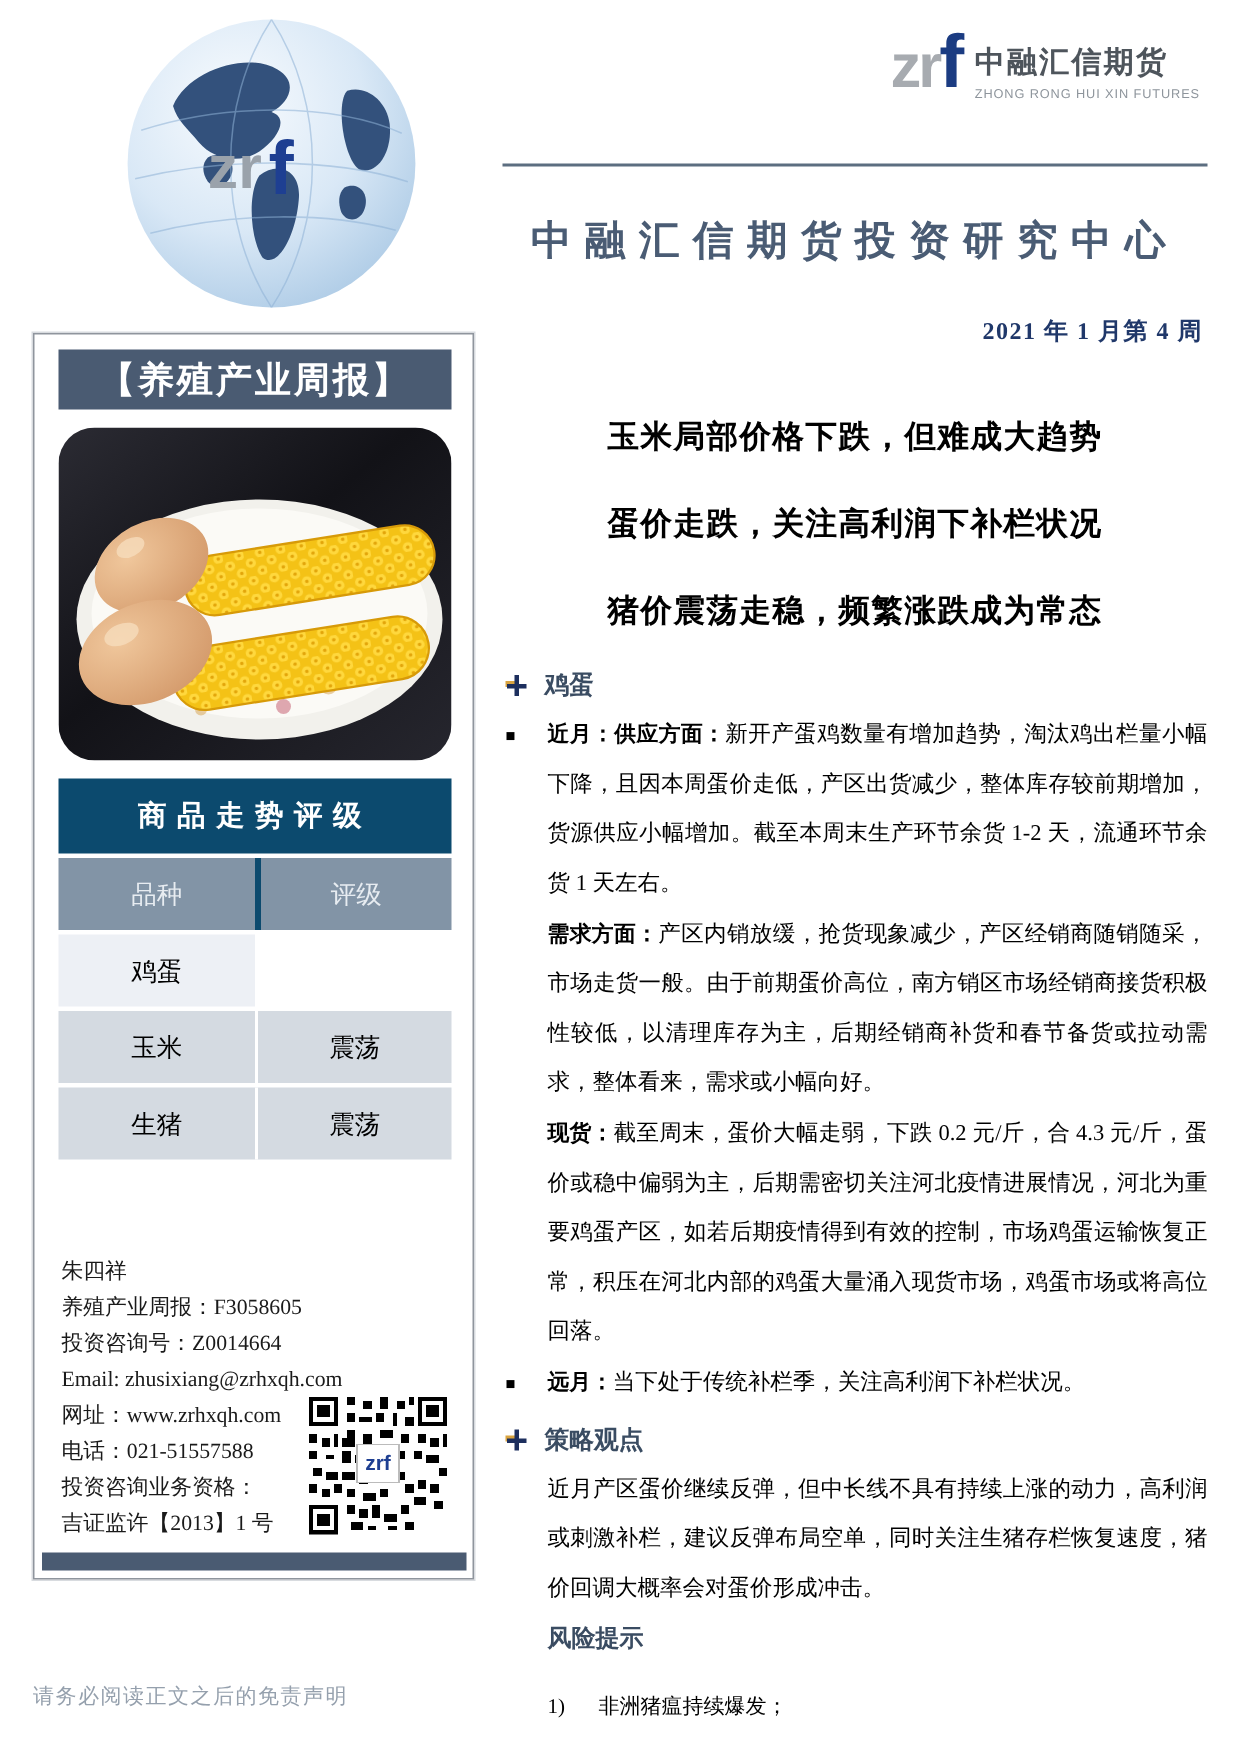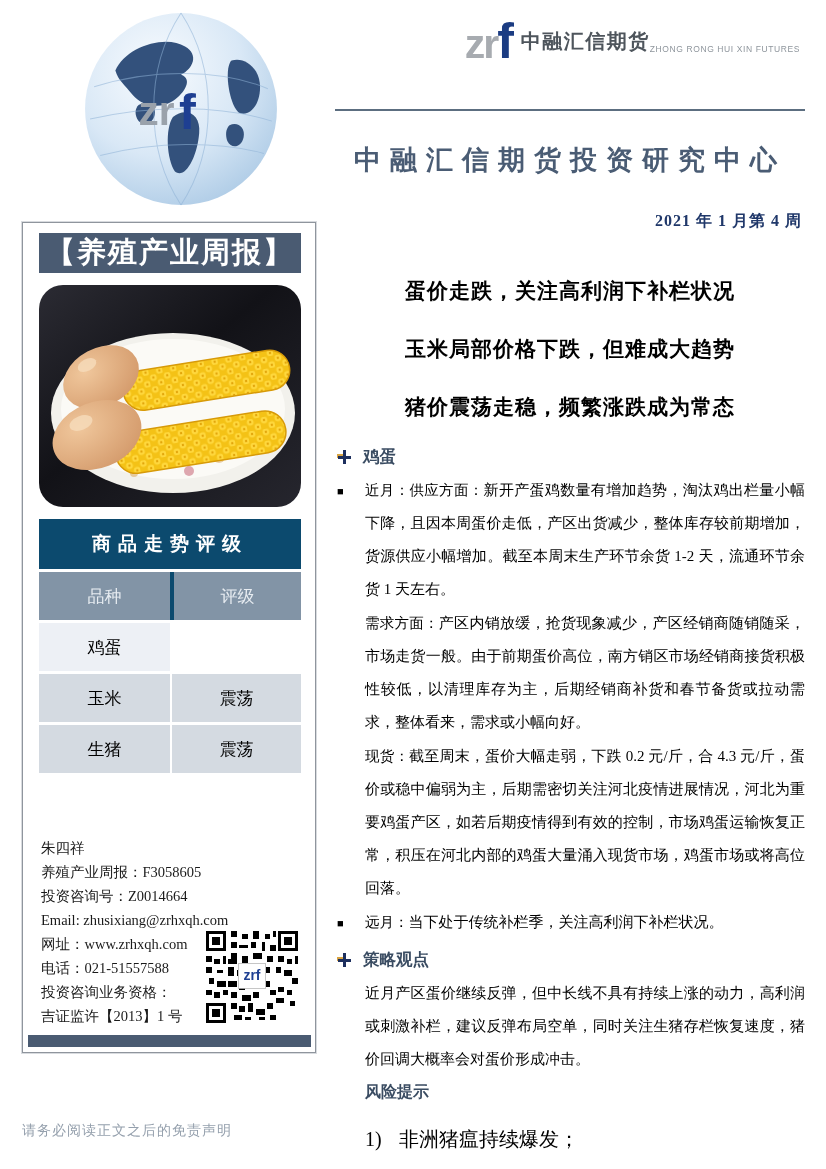--- a/index.html
+++ b/index.html
@@ -11,35 +11,35 @@
     color:#000;
   }
 
   
   .globe { position:absolute; left:62px; top:8px; width:238px; height:202px; }
   .brand-lockup { position:absolute; top:24px; right:26px; display:flex; align-items:flex-start; gap:7px;
                   font-family:"Liberation Sans","DejaVu Sans",sans-serif; }
   .zrf-mark { display:flex; align-items:flex-start; line-height:1; }
   .zrf-zr { font-size:41px; font-weight:700; color:#a7abb0; letter-spacing:-2px; }
   .zrf-f  { font-size:50px; font-weight:700; color:#1b3c82; margin-top:-8px; }
-  .brand-names { display:flex; margin-top:4px; }
+  .brand-names { display:flex; flex-direction:column; margin-top:4px; }
   .brand-cn { font-size:20px; font-weight:700; color:#4e555c; letter-spacing:1.5px; }
-  .brand-en { font-size:8.5px; color:#8e959c; letter-spacing:0.6px; margin-top:16px; }
+  .brand-en { font-size:8.5px; color:#8e959c; letter-spacing:0.6px; margin-top:2px; }
 
   .header-rule { position:absolute; left:335px; top:109px; width:470px; height:2px; background:#5c6e80; }
   .center-title { position:absolute; left:335px; top:142px; width:470px; text-align:center;
                   font-size:27px; font-weight:600; letter-spacing:9px; color:#4a5c74; }
   .issue-date { position:absolute; left:335px; top:211px; width:467px; text-align:right;
                 font-size:16px; font-weight:700; color:#20386a; letter-spacing:1px; }
 
   
   .sidebar { position:absolute; left:22px; top:222px; width:294px; height:831px;
              border:1px solid #8f959d; box-shadow:0 0 0 1px #d8dbdf; background:#fff; }
   .sidebar-badge { position:absolute; left:16px; top:10px; width:262px; height:40px;
-                   background:#4a5b72; color:#fff; font-size:29px; font-weight:700;
+                   background:#4a5b72; color:#fff; font-size:24px; font-weight:700;
                    display:flex; align-items:center; justify-content:center; letter-spacing:2px; }
   .sidebar-photo { position:absolute; left:16px; top:62px; width:262px; height:222px; }
 
   .rating-table { position:absolute; left:16px; top:296px; width:262px; font-family:"Liberation Serif",serif; }
   .rt-title { height:50px; background:#0c4a6e; color:#fff; font-size:19px; font-weight:700;
               letter-spacing:7px; display:flex; align-items:center; justify-content:center; }
   .rt-row { display:flex; margin-top:3px; }
   .rt-cell { width:50%; height:48px; display:flex; align-items:center; justify-content:center; font-size:17px; }
   .rt-head .rt-cell { background:#8294a6; color:#e7ecf1; }
   .rt-head .rt-cell + .rt-cell { border-left:4px solid #0c4a6e; }
@@ -57,24 +57,24 @@
   .main-col { position:absolute; left:335px; top:262px; width:470px; }
   .headline { text-align:center; font-size:21px; font-weight:700; line-height:58px; letter-spacing:1px; color:#000; }
   .section-head { display:flex; align-items:center; gap:12px; margin:10px 0 6px 2px;
                   font-size:16.5px; font-weight:700; color:#3a4c62; }
   .plus-icon { position:relative; width:14px; height:14px; flex:0 0 14px; }
   .plus-icon .bar-gold { position:absolute; left:0; top:4px; width:9px; height:4px; background:#d9a441; }
   .plus-icon .bar-h { position:absolute; left:1px; top:6px; width:13px; height:3px; background:#1d2f5e; }
   .plus-icon .bar-v { position:absolute; left:6px; top:0; width:3px; height:14px; background:#1d2f5e; }
 
   .para { position:relative; font-size:15px; line-height:33px; text-align:justify; margin:0 0 1px 30px; }
-  .para .lead { font-weight:400; font-family:"Liberation Sans","DejaVu Sans",sans-serif; font-size:14.5px; }
+  .para .lead { font-weight:700; font-family:"Liberation Sans","DejaVu Sans",sans-serif; font-size:14.5px; }
   .sq-bullet { position:absolute; left:-28px; top:1px; font-size:11px; color:#000; }
   .risk-head { margin:6px 0 4px 30px; font-size:16px; font-weight:700; color:#3a4c62; }
-  .risk-item { margin-left:30px; font-size:20px; line-height:32px;margin-top:20px; }
+  .risk-item { margin-left:30px; font-size:14px; line-height:32px;margin-top:20px; }
   .risk-item .num { display:inline-block; width:34px; }
 
   .footer-disclaimer { position:absolute; left:22px; top:1122px; width:300px; text-align:left;
                        font-size:14px; color:#95a0ad; letter-spacing:1px; }
 </style>
 </head>
 <body>
 
 <div class="page">
 
@@ -266,22 +266,22 @@
         </g>
         <rect x="11.5" y="11.5" width="10" height="9" fill="#fff" stroke="#bbb" stroke-width="0.3"></rect>
         <text x="16.5" y="17.5" font-size="5" font-weight="bold" fill="#1e3f92" text-anchor="middle" font-family="Liberation Sans, sans-serif">zrf</text>
       </svg>
     </div>
 
     <div class="sidebar-bottom-bar"></div>
   </div>
 
   <div class="main-col">
+    <div class="headline">玉米局部价格下跌，但难成大趋势</div>
     <div class="headline">蛋价走跌，关注高利润下补栏状况</div>
-    <div class="headline">玉米局部价格下跌，但难成大趋势</div>
     <div class="headline">猪价震荡走稳，频繁涨跌成为常态</div>
 
     <div class="section-head">
       <span class="plus-icon">
           <span class="bar-gold"></span>
           <span class="bar-h"></span>
           <span class="bar-v"></span>
         </span>
       <span>鸡蛋</span>
     </div>

